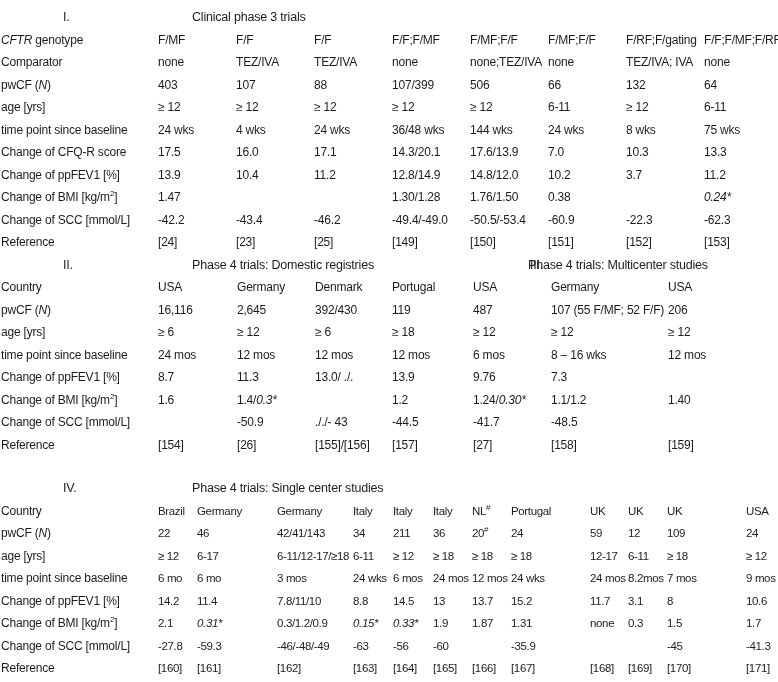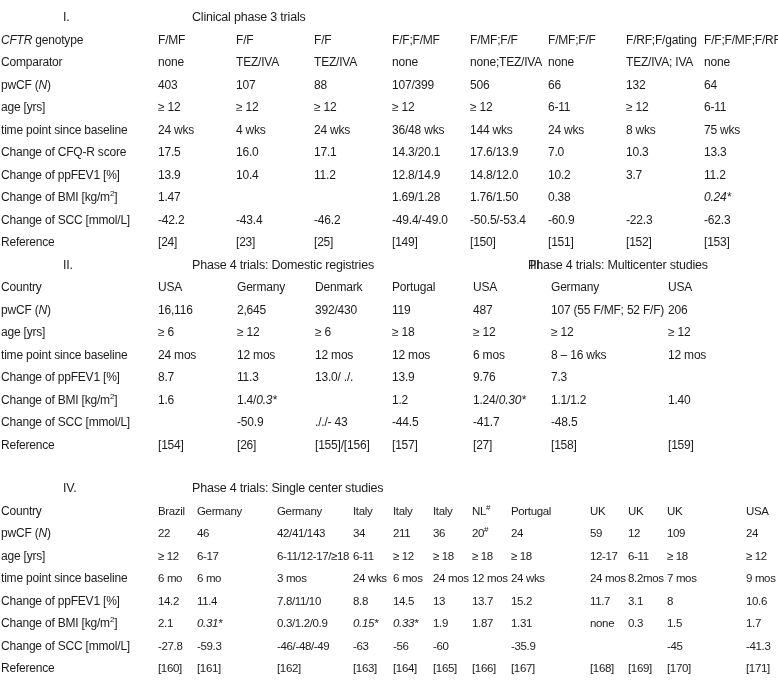--- a/index.html
+++ b/index.html
@@ -118,21 +118,21 @@
         <div class="cell">14.8/12.0</div>
         <div class="cell">10.2</div>
         <div class="cell">3.7</div>
         <div class="cell">11.2</div>
       </div>
       <div class="row">
         <div class="cell label">Change of BMI [kg/m<sup>2</sup>]</div>
         <div class="cell">1.47</div>
         <div class="cell"></div>
         <div class="cell"></div>
-        <div class="cell">1.69/1.28</div>
+        <div class="cell">1.30/1.28</div>
         <div class="cell">1.76/1.50</div>
         <div class="cell">0.38</div>
         <div class="cell"></div>
         <div class="cell"><i>0.24*</i></div>
       </div>
       <div class="row">
         <div class="cell label">Change of SCC [mmol/L]</div>
         <div class="cell">-42.2</div>
         <div class="cell">-43.4</div>
         <div class="cell">-46.2</div>

